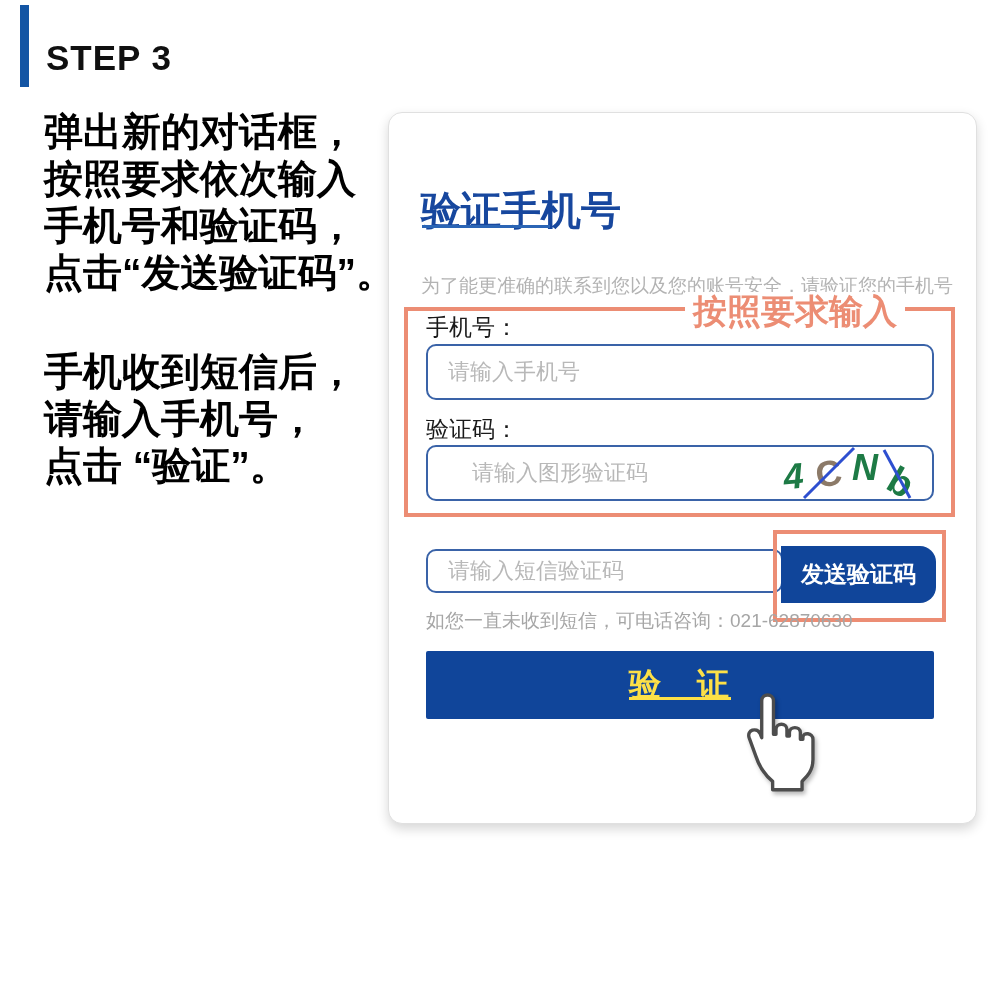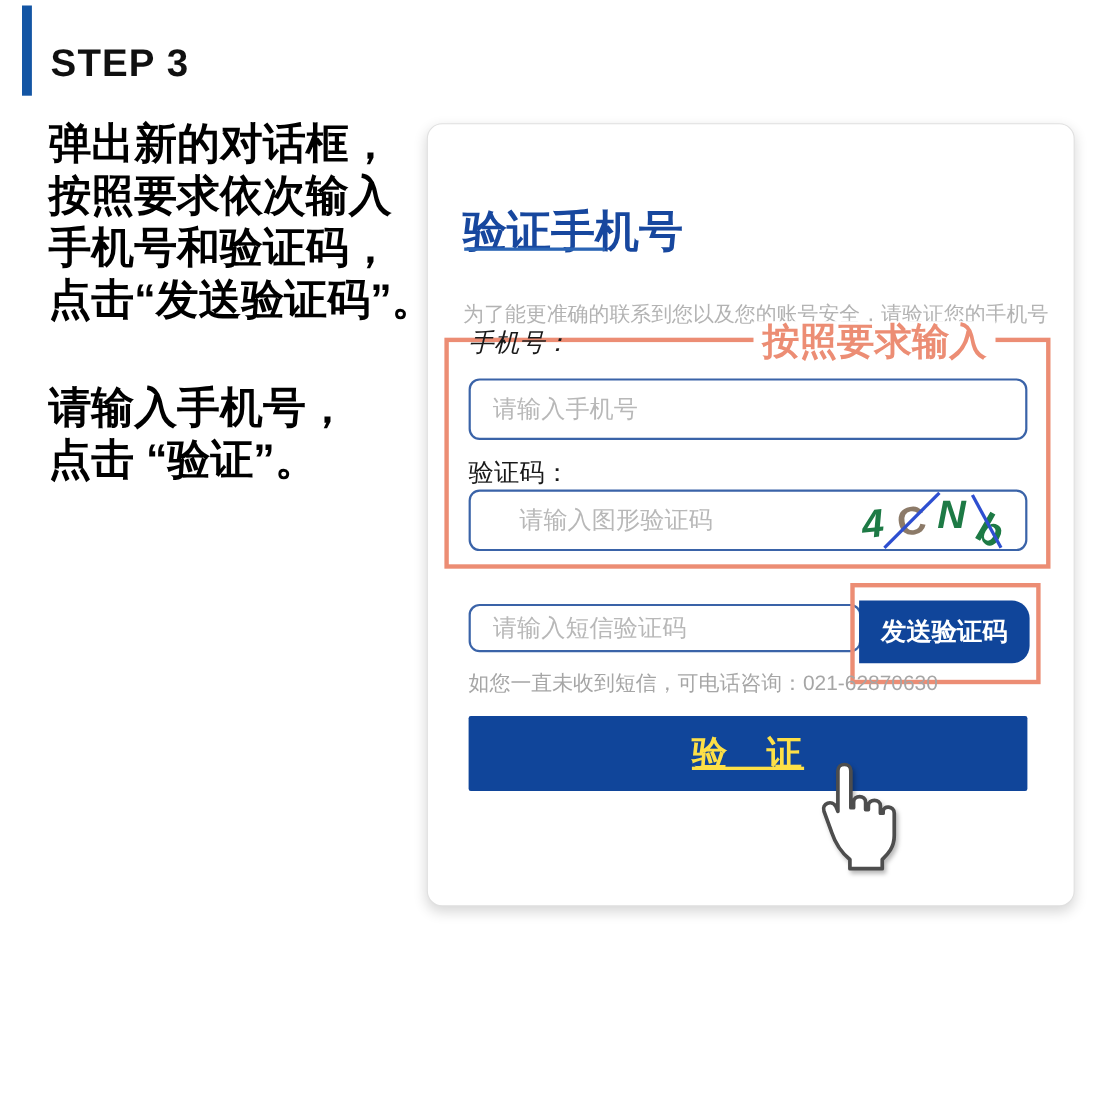--- a/index.html
+++ b/index.html
@@ -19,21 +19,21 @@
   .card{
     position:absolute;left:388px;top:112px;width:587px;height:710px;
     background:#fff;border:1px solid #e0e0e0;border-radius:14px;
     box-shadow:0 5px 12px rgba(0,0,0,.16);
   }
   .card-title{position:absolute;left:32px;top:70px;font-size:40px;font-weight:700;color:#17479e;white-space:nowrap;}
   .title-underline{position:absolute;left:33px;top:112px;width:128px;height:3px;background:#2b65b5;}
   .intro{position:absolute;left:32px;top:160px;font-size:19px;color:#b3b3b3;white-space:nowrap;}
 
   .field-label{position:absolute;left:37px;font-size:23px;color:#1a1a1a;white-space:nowrap;}
-  .lbl-phone{top:183px;font-style:italic;}
+  .lbl-phone{top:199px;}
   .lbl-captcha{top:301px;}
   .lbl-sms{top:404px;margin-top:40px;}
 
   .text-input{
     box-sizing:border-box;border:2px solid #3a63a8;border-radius:10px;
     font-size:22px;padding:0 20px;color:#333;background:#fff;outline:none;
     font-family:"Liberation Sans","DejaVu Sans",sans-serif;
   }
   .text-input::placeholder{color:#b8b8b8;opacity:1;}
   .inp-phone{position:absolute;left:37px;top:231px;width:508px;height:56px;}
@@ -76,20 +76,21 @@
 <div class="step-title">STEP 3</div>
 
 <div class="para para-1">
   <div>弹出新的对话框，</div>
   <div>按照要求依次输入</div>
   <div>手机号和验证码，</div>
   <div>点击“发送验证码”。</div>
 </div>
 
 <div class="para para-2">
+  <div>手机收到短信后，</div>
   <div>请输入手机号，</div>
   <div>点击 “验证”。</div>
 </div>
 
 <div class="card">
 
   <div class="card-title">验证手机号</div>
   <div class="title-underline"></div>
 
   <div class="intro">为了能更准确的联系到您以及您的账号安全，请验证您的手机号</div>

